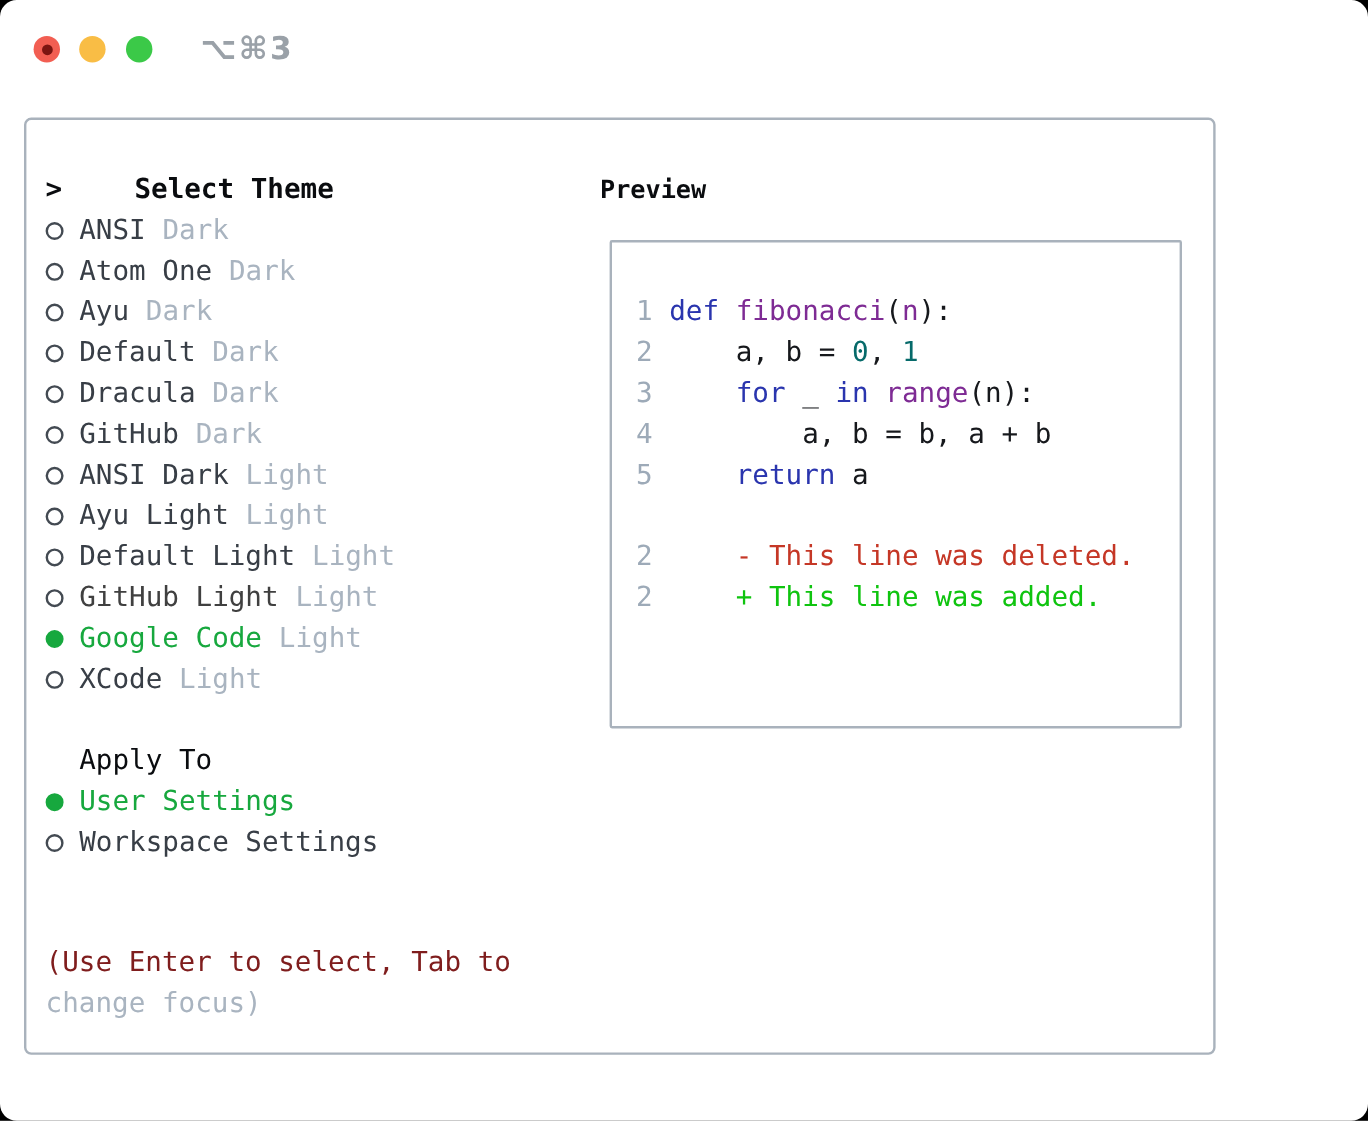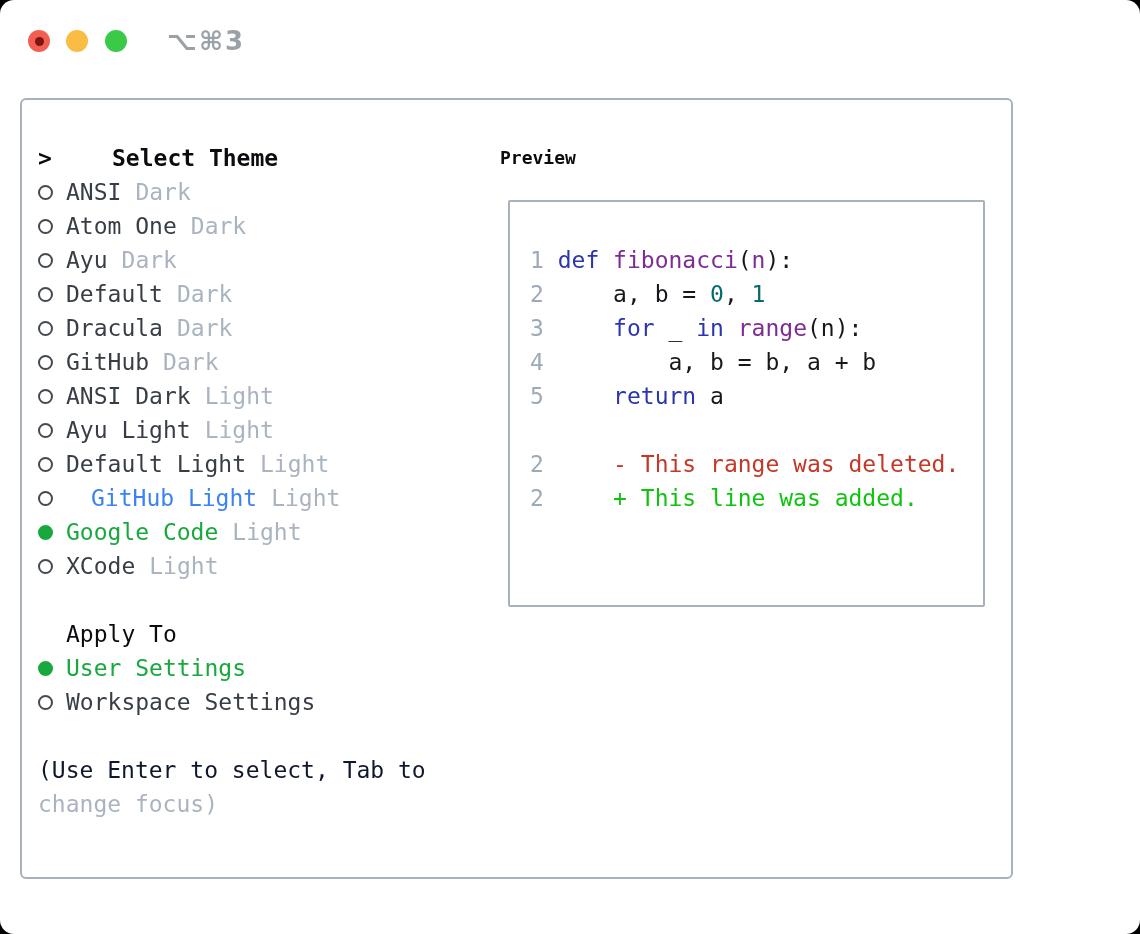--- a/index.html
+++ b/index.html
@@ -39,21 +39,21 @@
   .bullet{width:28px;flex:none;display:flex;align-items:center;}
   .ring{
     width:15px;height:15px;border-radius:50%;box-sizing:border-box;
     border:2px solid #434a52;
   }
   .tvariant{margin-left:14px;}
   .spacer{height:34px;}
   
   .ptitle{
     position:absolute;left:478px;top:41px;height:34px;line-height:34px;
-    font-size:18px;font-weight:700;
+    font-size:21px;font-weight:700;
   }
   .preview-box{
     position:absolute;left:486px;top:100px;width:477px;height:407px;
     border:2px solid #a9b2bc;border-radius:2px;box-sizing:border-box;
     background:#fff;
   }
   .code{position:absolute;left:20px;top:41px;}
   .code-line{height:34px;line-height:34px;font-size:23px;white-space:pre;}
 </style>
 </head>
@@ -77,44 +77,44 @@
       <div id="theme-items">
           <div class="line"><span class="bullet"><i class="ring" style="border-color: rgb(67, 74, 82);"></i></span><span class="tname" style="color: rgb(56, 62, 70);">ANSI</span><span class="tvariant" style="color: rgb(169, 180, 192);">Dark</span></div>
           <div class="line"><span class="bullet"><i class="ring" style="border-color: rgb(67, 74, 82);"></i></span><span class="tname" style="color: rgb(56, 62, 70);">Atom One</span><span class="tvariant" style="color: rgb(169, 180, 192);">Dark</span></div>
           <div class="line"><span class="bullet"><i class="ring" style="border-color: rgb(67, 74, 82);"></i></span><span class="tname" style="color: rgb(56, 62, 70);">Ayu</span><span class="tvariant" style="color: rgb(169, 180, 192);">Dark</span></div>
           <div class="line"><span class="bullet"><i class="ring" style="border-color: rgb(67, 74, 82);"></i></span><span class="tname" style="color: rgb(56, 62, 70);">Default</span><span class="tvariant" style="color: rgb(169, 180, 192);">Dark</span></div>
           <div class="line"><span class="bullet"><i class="ring" style="border-color: rgb(67, 74, 82);"></i></span><span class="tname" style="color: rgb(56, 62, 70);">Dracula</span><span class="tvariant" style="color: rgb(169, 180, 192);">Dark</span></div>
           <div class="line"><span class="bullet"><i class="ring" style="border-color: rgb(67, 74, 82);"></i></span><span class="tname" style="color: rgb(56, 62, 70);">GitHub</span><span class="tvariant" style="color: rgb(169, 180, 192);">Dark</span></div>
           <div class="line"><span class="bullet"><i class="ring" style="border-color: rgb(67, 74, 82);"></i></span><span class="tname" style="color: rgb(56, 62, 70);">ANSI Dark</span><span class="tvariant" style="color: rgb(169, 180, 192);">Light</span></div>
           <div class="line"><span class="bullet"><i class="ring" style="border-color: rgb(67, 74, 82);"></i></span><span class="tname" style="color: rgb(56, 62, 70);">Ayu Light</span><span class="tvariant" style="color: rgb(169, 180, 192);">Light</span></div>
           <div class="line"><span class="bullet"><i class="ring" style="border-color: rgb(67, 74, 82);"></i></span><span class="tname" style="color: rgb(56, 62, 70);">Default Light</span><span class="tvariant" style="color: rgb(169, 180, 192);">Light</span></div>
-          <div class="line"><span class="bullet"><i class="ring" style="border-color: rgb(67, 74, 82);"></i></span><span class="tname" style="color: #3b82f6; margin-left: 25px;">GitHub Light</span><span class="tvariant" style="color: rgb(169, 180, 192);">Light</span></div>
+          <div class="line"><span class="bullet"><i class="ring" style="border-color: rgb(67, 74, 82);"></i></span><span class="tname" style="color: #404040;">GitHub Light</span><span class="tvariant" style="color: rgb(169, 180, 192);">Light</span></div>
           <div class="line"><span class="bullet"><i class="ring" style="background: rgb(23, 168, 62); border-color: rgb(23, 168, 62);"></i></span><span class="tname" style="color: rgb(23, 168, 62);">Google Code</span><span class="tvariant" style="color: rgb(169, 180, 192);">Light</span></div>
           <div class="line"><span class="bullet"><i class="ring" style="border-color: rgb(67, 74, 82);"></i></span><span class="tname" style="color: rgb(56, 62, 70);">XCode</span><span class="tvariant" style="color: rgb(169, 180, 192);">Light</span></div>
         </div>
       <div class="line spacer"></div>
       <div class="line">
         <span class="marker"></span><span class="apply-hdr" style="color: rgb(10, 12, 15);">Apply To</span>
       </div>
       <div id="apply-items">
           <div class="line"><span class="bullet"><i class="ring" style="background: rgb(23, 168, 62); border-color: rgb(23, 168, 62);"></i></span><span class="tname" style="color: rgb(23, 168, 62);">User Settings</span></div>
           <div class="line"><span class="bullet"><i class="ring" style="border-color: rgb(67, 74, 82);"></i></span><span class="tname" style="color: rgb(56, 62, 70);">Workspace Settings</span></div>
         </div>
       <div class="line spacer"></div>
-      <div class="line hint-line" style="color: #0f172a;">(Use Enter to select, Tab to</div>
+      <div class="line hint-line" style="color: #7f1d1d; margin-top: 32px;">(Use Enter to select, Tab to</div>
       <div class="line hint-line" style="color: rgb(169, 180, 192);">change focus)</div>
     </div>
 
     <div class="ptitle" style="color: rgb(10, 12, 15);">Preview</div>
     <div class="preview-box" style="border-color: rgb(169, 178, 188);">
       <div class="code" id="code">
           <div class="code-line"><span style="color: rgb(157, 170, 184);">1 </span><span style="color: rgb(42, 53, 174);">def</span><span style="color: rgb(22, 24, 28);"> </span><span style="color: rgb(126, 43, 148);">fibonacci</span><span style="color: rgb(22, 24, 28);">(</span><span style="color: rgb(126, 43, 148);">n</span><span style="color: rgb(22, 24, 28);">):</span></div>
           <div class="code-line"><span style="color: rgb(157, 170, 184);">2 </span><span style="color: rgb(22, 24, 28);">    a, b = </span><span style="color: rgb(6, 106, 106);">0</span><span style="color: rgb(22, 24, 28);">, </span><span style="color: rgb(6, 106, 106);">1</span></div>
           <div class="code-line"><span style="color: rgb(157, 170, 184);">3 </span><span style="color: rgb(22, 24, 28);">    </span><span style="color: rgb(42, 53, 174);">for</span><span style="color: rgb(22, 24, 28);"> _ </span><span style="color: rgb(42, 53, 174);">in</span><span style="color: rgb(22, 24, 28);"> </span><span style="color: rgb(126, 43, 148);">range</span><span style="color: rgb(22, 24, 28);">(n):</span></div>
           <div class="code-line"><span style="color: rgb(157, 170, 184);">4 </span><span style="color: rgb(22, 24, 28);">        a, b = b, a + b</span></div>
           <div class="code-line"><span style="color: rgb(157, 170, 184);">5 </span><span style="color: rgb(22, 24, 28);">    </span><span style="color: rgb(42, 53, 174);">return</span><span style="color: rgb(22, 24, 28);"> a</span></div>
           <div class="code-line"></div>
-          <div class="code-line"><span style="color: rgb(157, 170, 184);">2</span><span style="color: rgb(22, 24, 28);">     </span><span style="color: rgb(197, 55, 38);">- This range was deleted.</span></div>
+          <div class="code-line"><span style="color: rgb(157, 170, 184);">2</span><span style="color: rgb(22, 24, 28);">     </span><span style="color: rgb(197, 55, 38);">- This line was deleted.</span></div>
           <div class="code-line"><span style="color: rgb(157, 170, 184);">2</span><span style="color: rgb(22, 24, 28);">     </span><span style="color: rgb(15, 196, 15);">+ This line was added.</span></div>
         </div>
     </div>
   </div>
 </div>
 
 </body></html>

